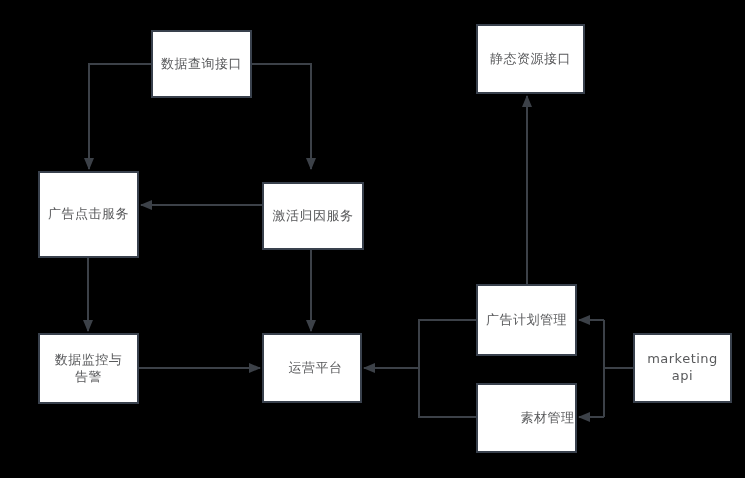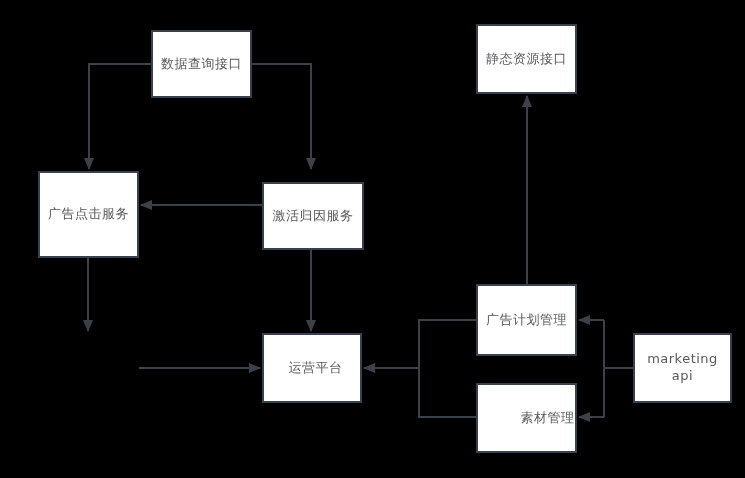--- a/index.html
+++ b/index.html
@@ -42,21 +42,21 @@
     color: #58595b;
     font-size: 13px;
     line-height: 1.3;
     letter-spacing: 0.5px;
   }
   .node .label.narrow {
     max-width: 74px;
   }
   
   .n-data-query      { left: 137px; top: 30px;  width: 101px; height: 68px; }
-  .n-static-resource { left: 462px; top: 24px;  width: 101px; height: 70px; }
+  .n-static-resource { left: 462px; top: 24px;  width: 109px; height: 70px; }
   .n-ad-click        { left: 24px;  top: 171px; width: 101px; height: 87px; }
   .n-activation      { left: 248px; top: 182px; width: 102px; height: 68px; }
   .n-monitor         { left: 24px;  top: 333px; width: 101px; height: 71px; }
   .n-operation       { left: 248px; top: 333px; width: 100px; height: 70px; padding-left: 7px; }
   .n-ad-plan         { left: 462px; top: 284px; width: 101px; height: 72px; }
   .n-material        { left: 462px; top: 383px; width: 101px; height: 70px; padding-left: 42px; }
   .n-marketing-api   { left: 619px; top: 333px; width: 99px;  height: 70px; }
 </style>
 </head>
 <body>
@@ -102,20 +102,23 @@
   </div>
 
   <div class="node n-ad-click">
     <span class="label">广告点击服务</span>
   </div>
 
   <div class="node n-activation">
     <span class="label">激活归因服务</span>
   </div>
 
+  <div class="node n-monitor">
+    <span class="label narrow">数据监控与告警</span>
+  </div>
 
   <div class="node n-operation">
     <span class="label">运营平台</span>
   </div>
 
   <div class="node n-ad-plan">
     <span class="label">广告计划管理</span>
   </div>
 
   <div class="node n-material">

